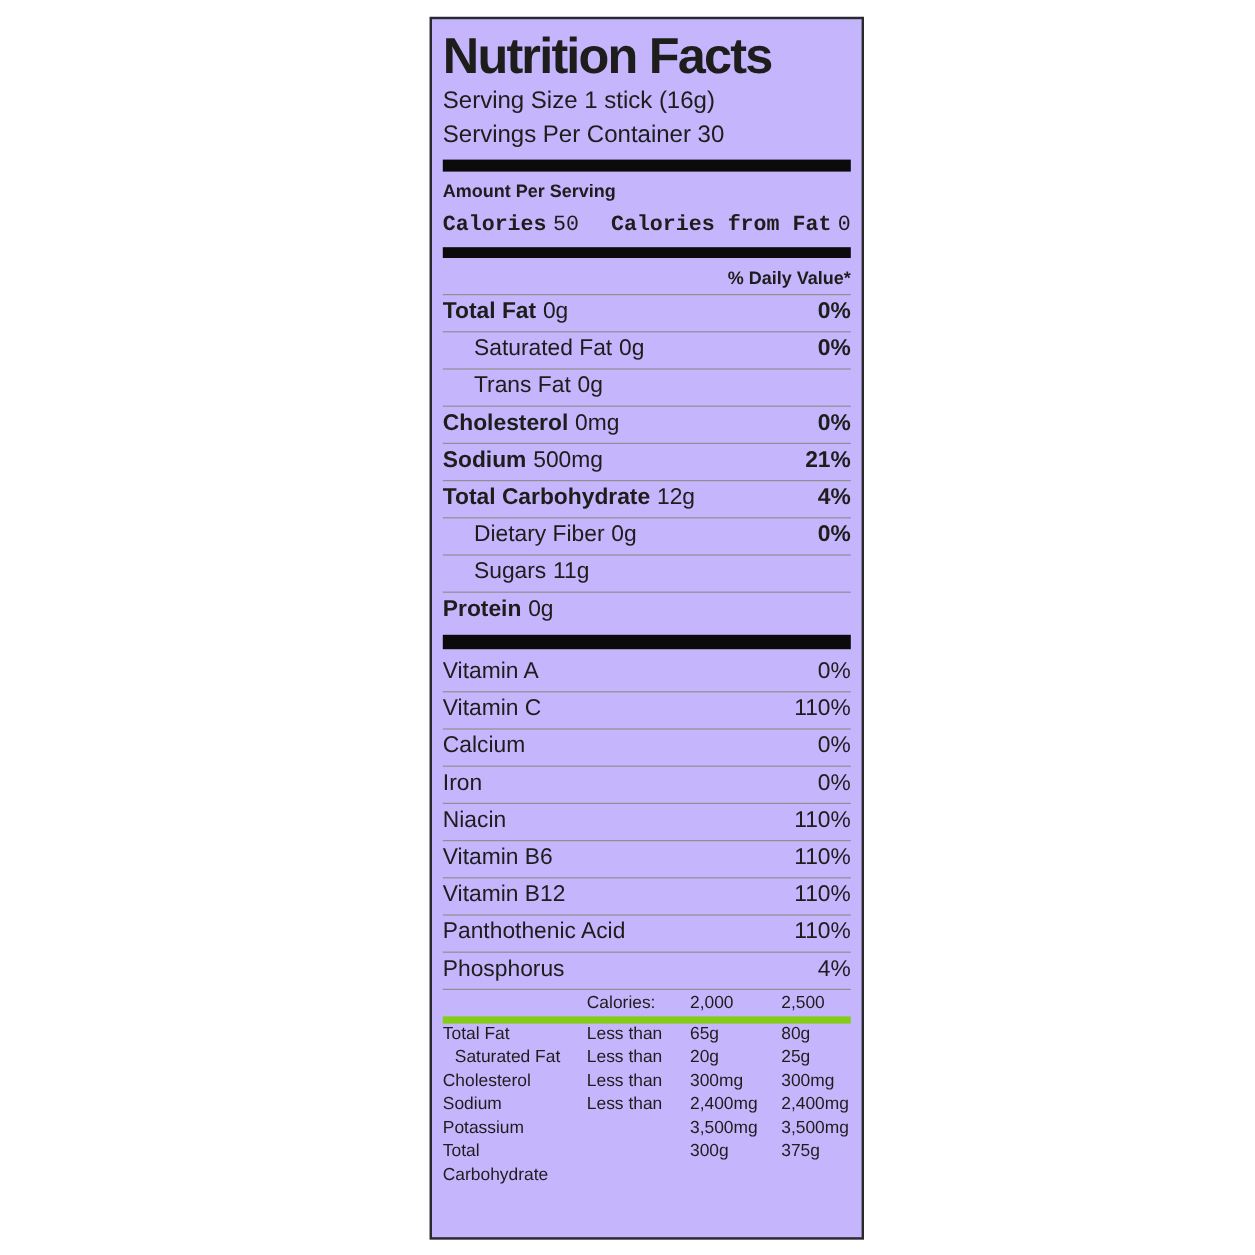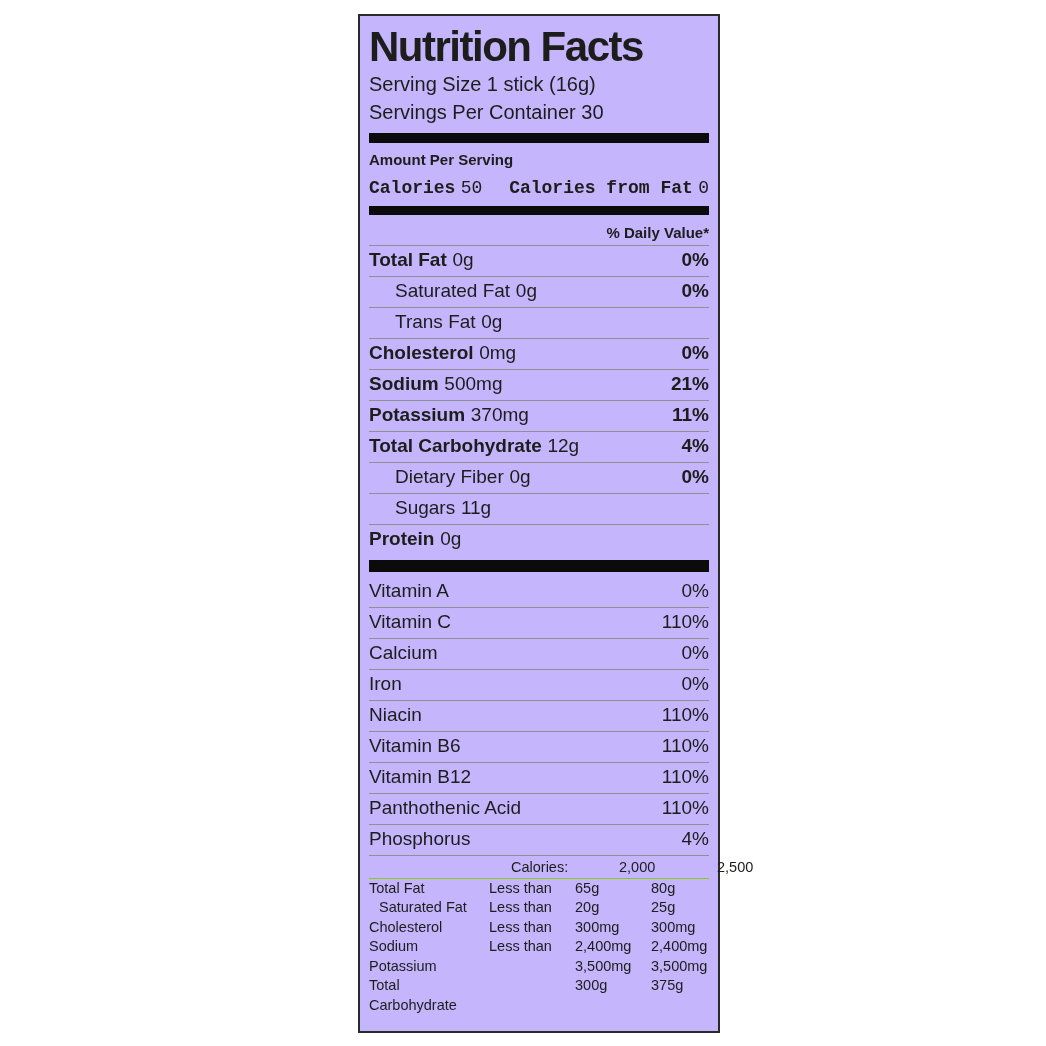--- a/index.html
+++ b/index.html
@@ -51,21 +51,21 @@
   .no-line { border-bottom: none; }
   .v-row { font-weight: 400; }
   .footnote {
     font-size: 14.5px; line-height: 15.5px;
     padding: 6px 0 2px 10px; text-indent: -10px;
   }
   .ft-row {
     display: grid; grid-template-columns: 120px 86px 76px 1fr;
     font-size: 14.5px; line-height: 19.5px;
   }
-  .ft-head { border-bottom: 1px solid #84cc16; margin-top: 2px; gap: 22px; }
+  .ft-head { border-bottom: 6px solid #84cc16; margin-top: 2px; }
   .ft-ind { padding-left: 10px; }
 </style>
 </head>
 <body>
 
 <div class="canvas">
   <div class="label">
 
     <h1 class="title">Nutrition Facts</h1>
     <div class="serving">Serving Size 1 stick (16g)</div>
@@ -96,24 +96,20 @@
       <div><span class="n-name">Trans Fat</span><span class="val">0g</span></div>
       <span class="n-dv"></span>
     </div>
     <div class="n-row">
       <div><span class="n-name">Cholesterol</span><span class="val">0mg</span></div>
       <span class="n-dv">0%</span>
     </div>
     <div class="n-row">
       <div><span class="n-name">Sodium</span><span class="val">500mg</span></div>
       <span class="n-dv">21%</span>
-    </div>
-    <div class="n-row">
-      <div><span class="n-name">Potassium</span><span class="val">370mg</span></div>
-      <span class="n-dv">11%</span>
     </div>
     <div class="n-row">
       <div><span class="n-name">Total Carbohydrate</span><span class="val">12g</span></div>
       <span class="n-dv">4%</span>
     </div>
     <div class="n-row reg ind">
       <div><span class="n-name">Dietary Fiber</span><span class="val">0g</span></div>
       <span class="n-dv">0%</span>
     </div>
     <div class="n-row reg ind">

